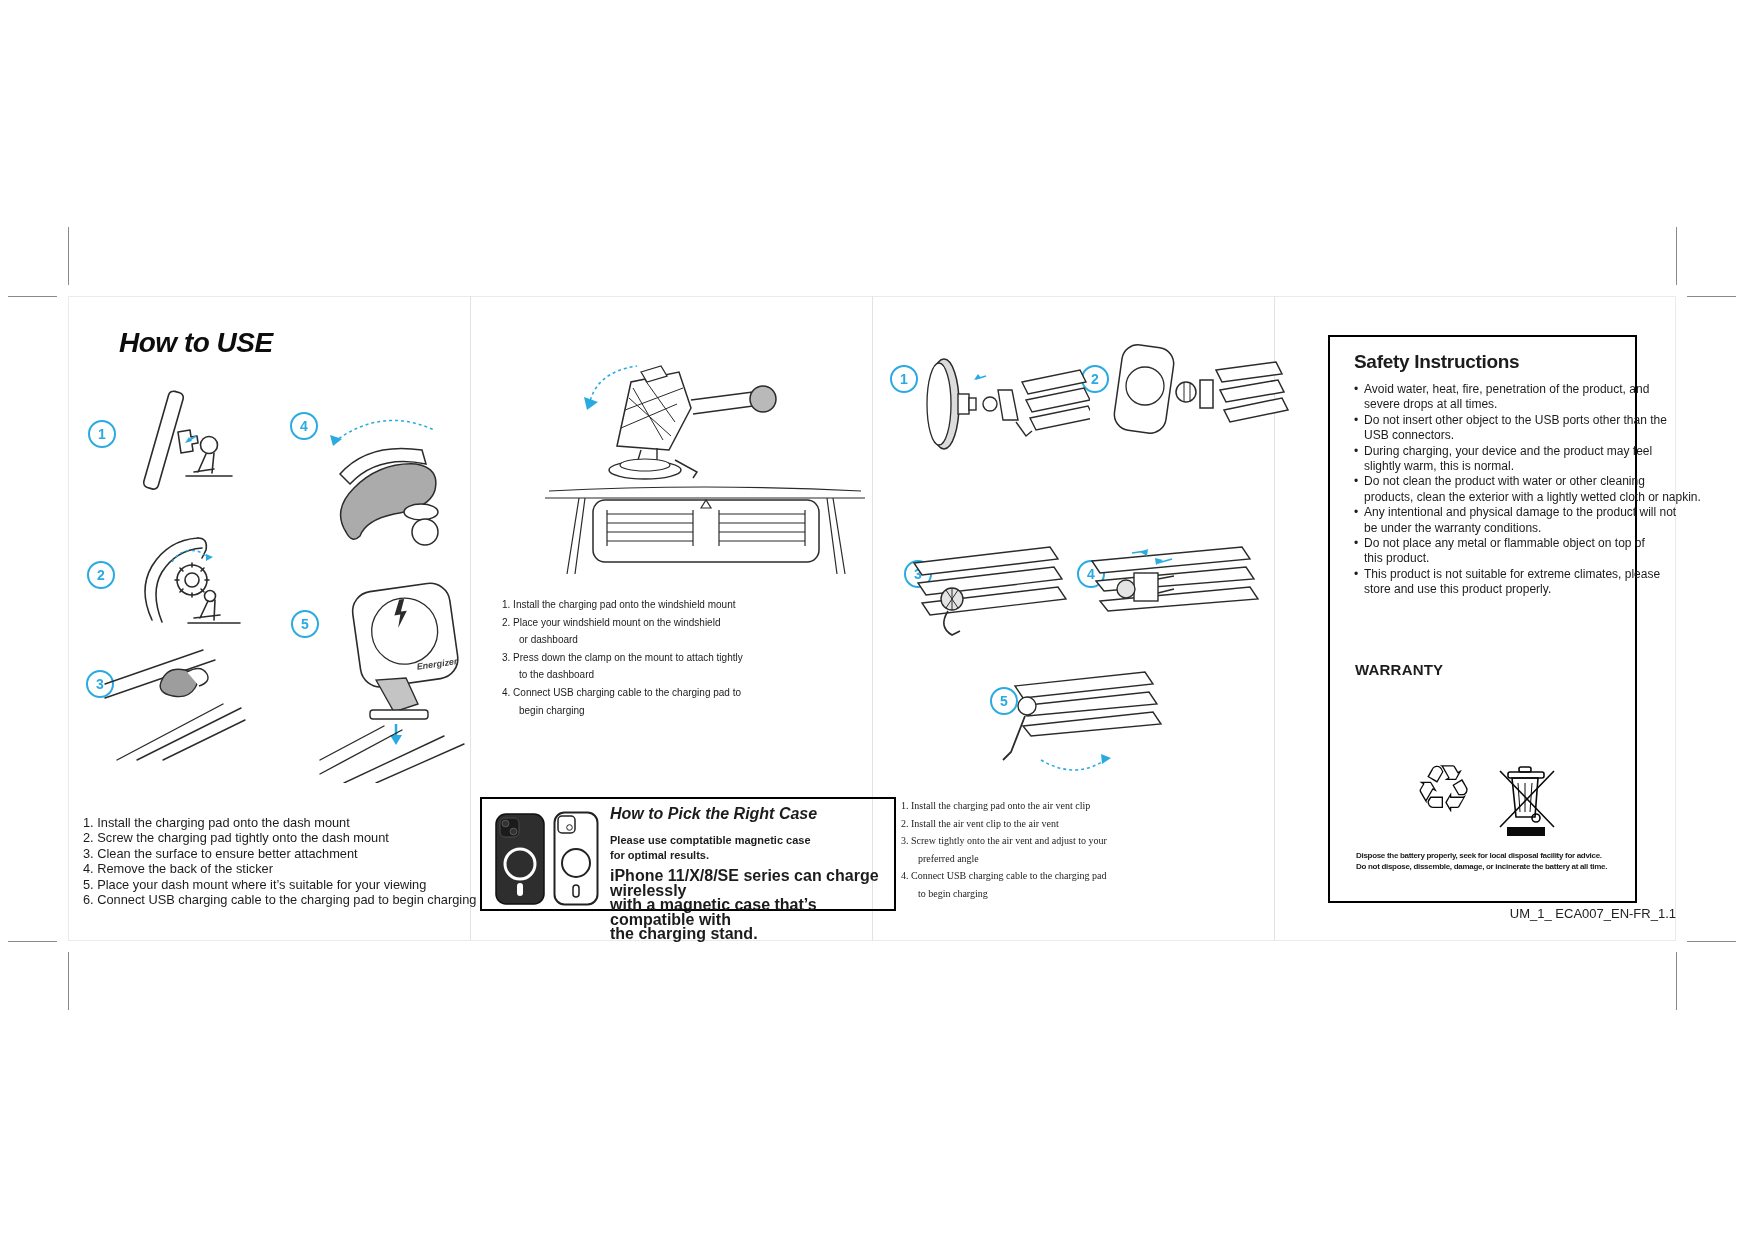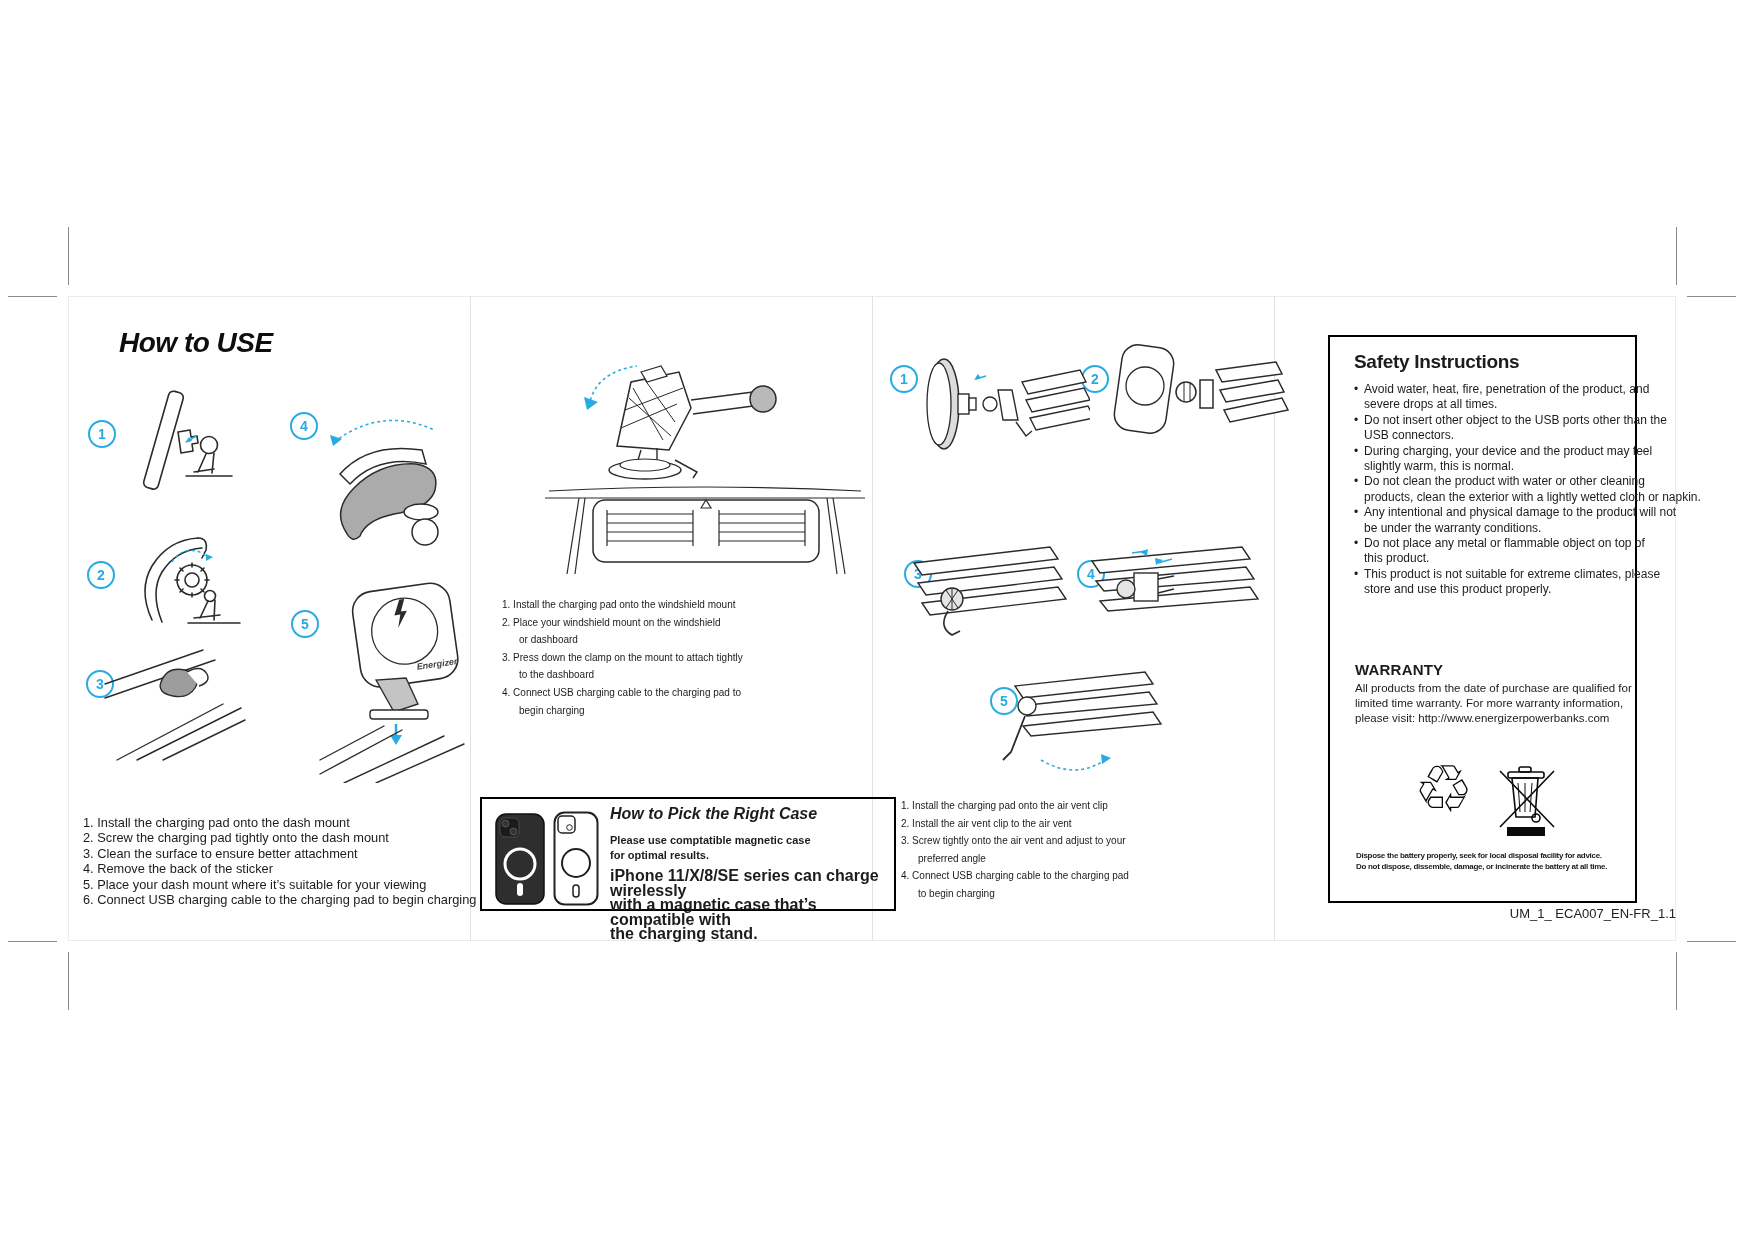--- a/index.html
+++ b/index.html
@@ -246,21 +246,21 @@
   <svg class="abs" style="left:985px;top:660px;" width="180" height="125" viewBox="0 0 180 125">
     <g stroke="#2b2b2b" fill="#fff" stroke-width="1.4">
       <path d="M30 26 L160 12 L168 24 L38 38 Z M34 46 L164 32 L172 44 L42 56 Z M38 66 L168 52 L176 64 L46 76 Z"></path>
       <circle cx="42" cy="46" r="9"></circle>
       <path d="M40 56 L26 92 l-8 8" fill="none" stroke-width="1.8"></path>
     </g>
     <path d="M56 100 Q90 120 120 100" stroke="#29ABE2" stroke-width="1.6" fill="none" stroke-dasharray="3 3"></path>
     <path d="M116 94 l10 4 -9 6 z" fill="#29ABE2"></path>
   </svg>
 
-  <div class="plist p23l" style="left:901px;top:797px;">
+  <div class="plist p23l" style="left:901px;top:797px;font-family:Liberation Serif, serif;">
     <div class="li">1. Install the charging pad onto the air vent clip</div>
     <div class="li">2. Install the air vent clip to the air vent</div>
     <div class="li">3. Screw tightly onto the air vent and adjust to your</div>
     <div class="li cont">preferred angle</div>
     <div class="li">4. Connect USB charging cable to the charging pad</div>
     <div class="li cont">to begin charging</div>
   </div>
 
   <div class="safety">
     <div class="st">Safety Instructions</div>
@@ -290,25 +290,20 @@
         <div class="sl">Do not place any metal or flammable object on top of</div>
           <div class="sl">this product.</div>
       </div>
       <div class="sb">
         <div class="sl">This product is not suitable for extreme climates, please</div>
           <div class="sl">store and use this product properly.</div>
       </div>
     </div>
 
     <div class="wt">WARRANTY</div>
-    <div class="wl">
-      <div>All products from the date of purchase are qualified for</div>
-      <div>limited time warranty. For more warranty information,</div>
-      <div>please visit: http://www.energizerpowerbanks.com</div>
-    </div>
 
     <div class="recycle">♲</div>
 
     <svg class="abs" style="left:168px;top:428px;" width="58" height="74" viewBox="0 0 58 74">
       <g stroke="#0a0a0a" fill="none" stroke-width="1.6">
         <rect x="21" y="2" width="12" height="5" rx="2"></rect>
         <rect x="10" y="7" width="36" height="6" rx="2"></rect>
         <path d="M14 13 L40 13 L37 52 L18 52 z"></path>
         <path d="M20 18 L22 47 M27 18 L27 47 M34 18 L32 47" stroke-width="1"></path>
         <circle cx="38" cy="53" r="4"></circle>

